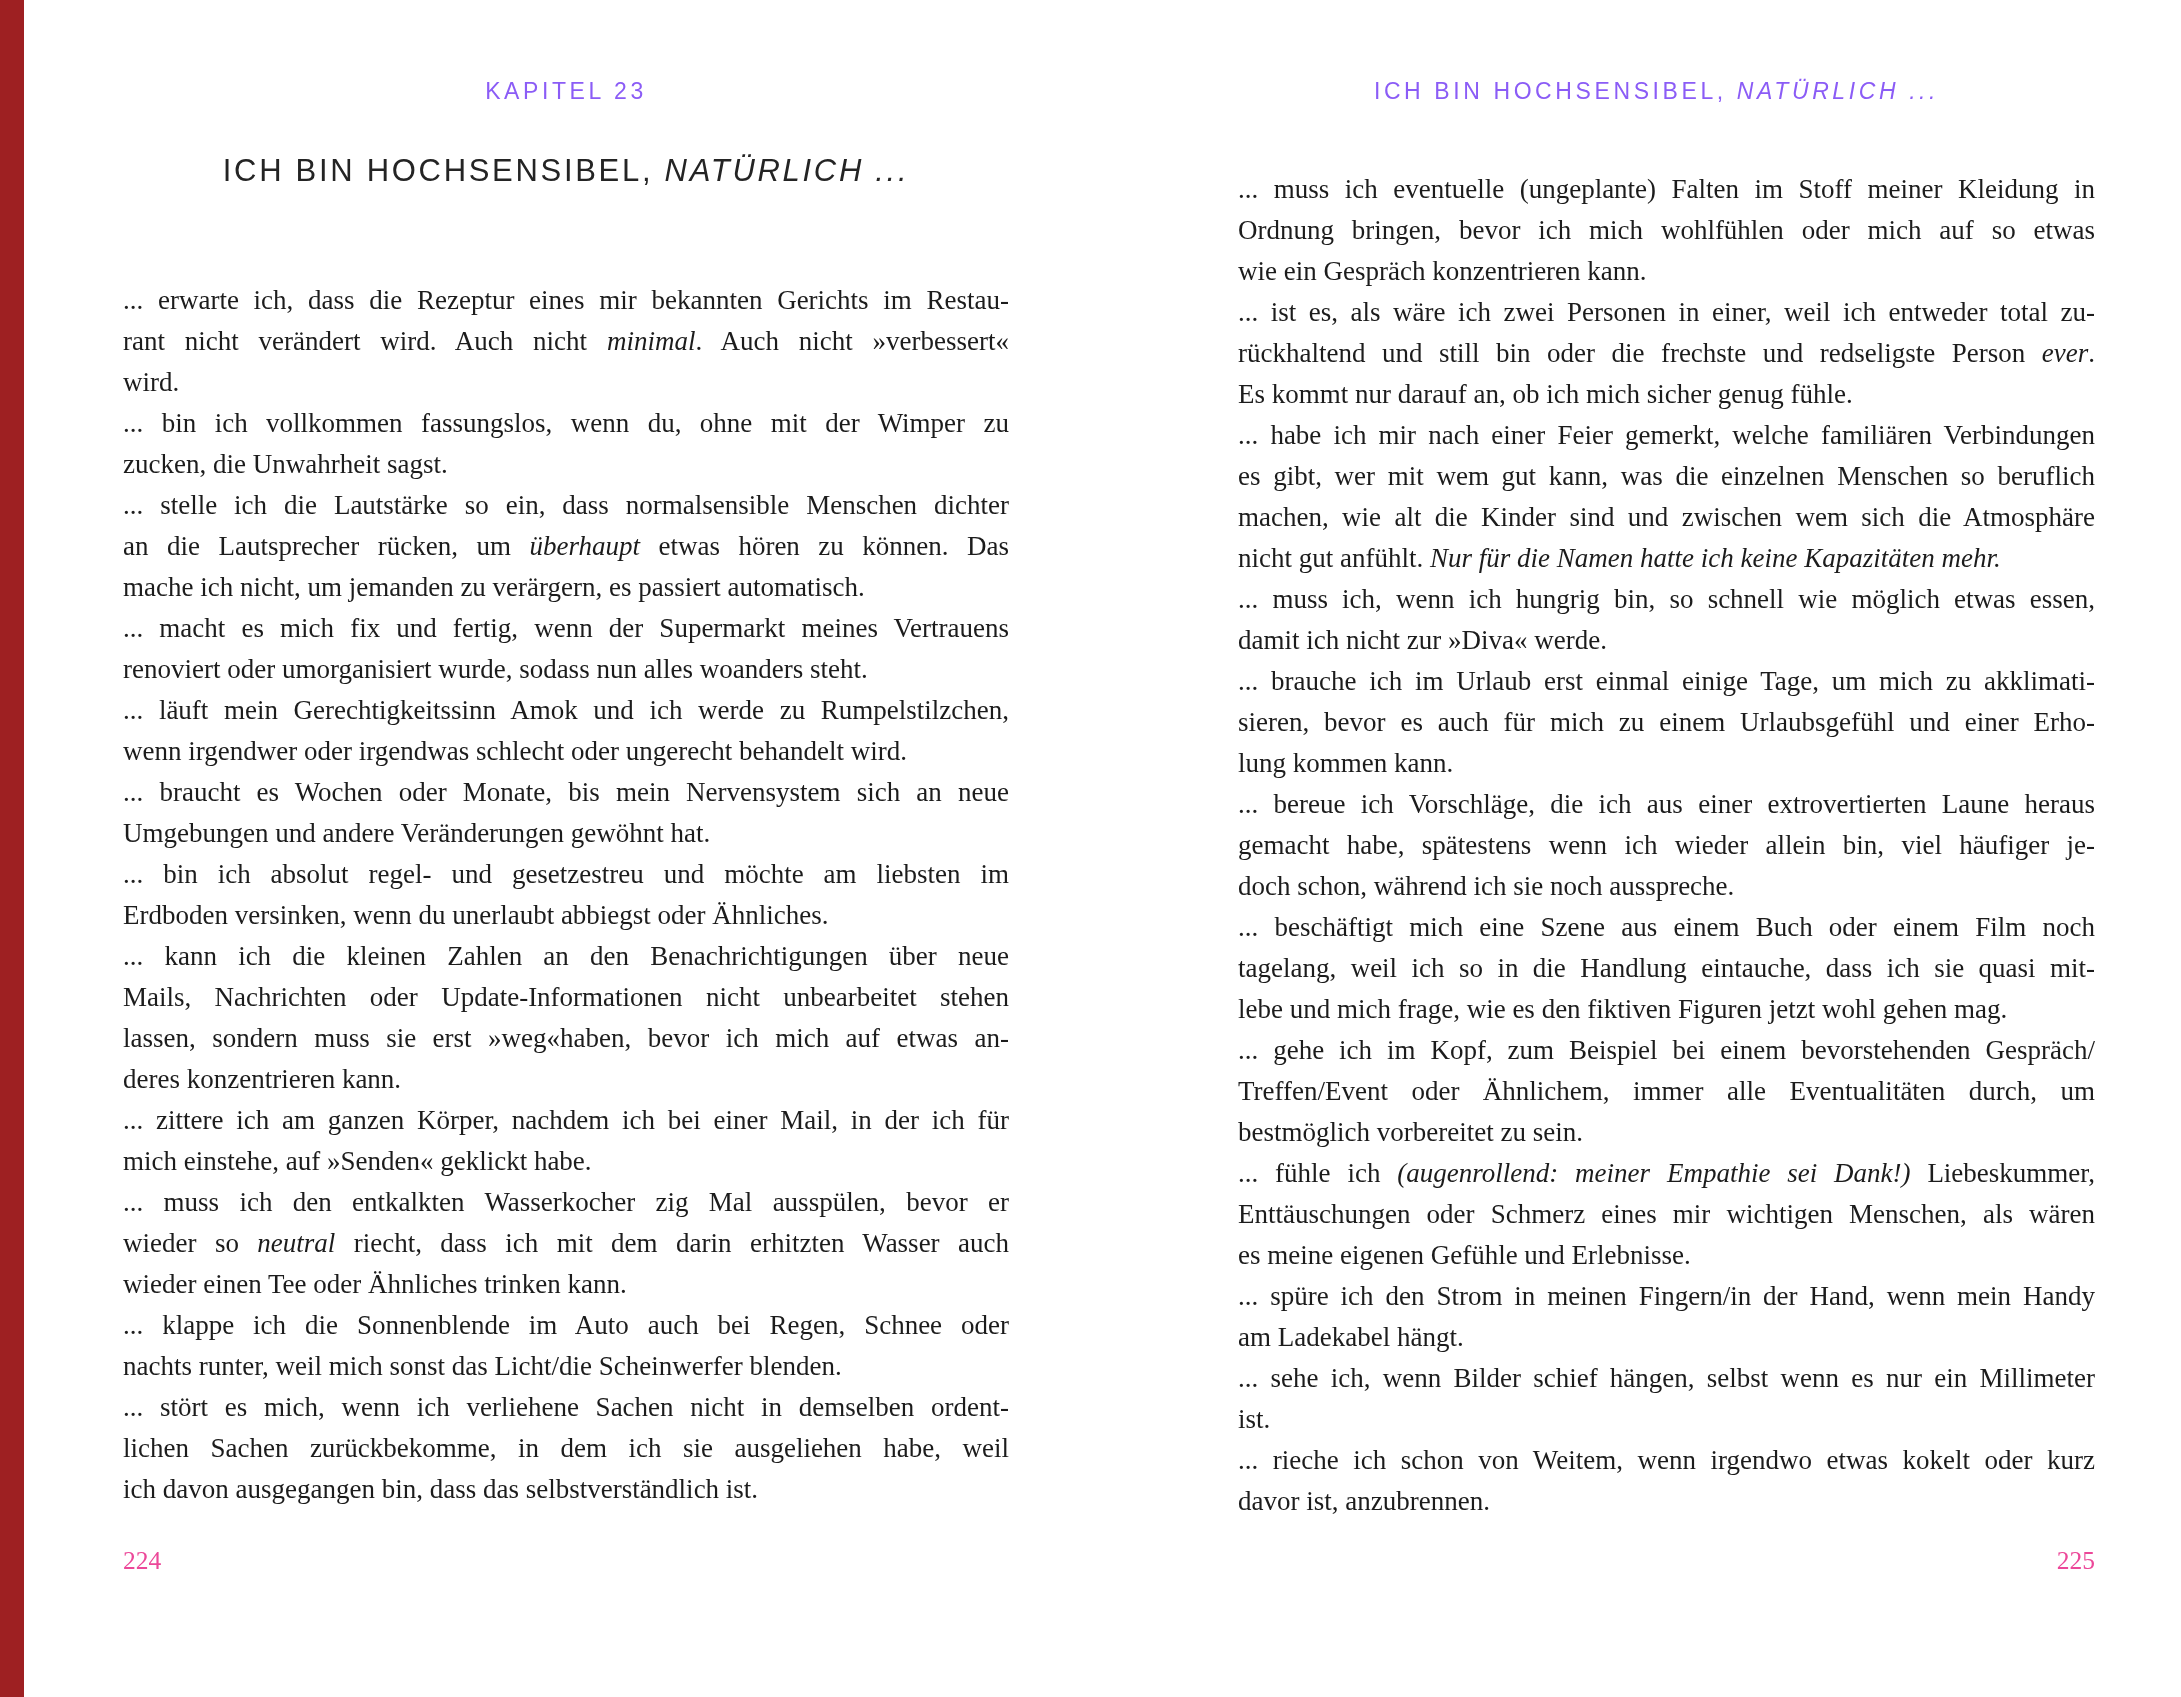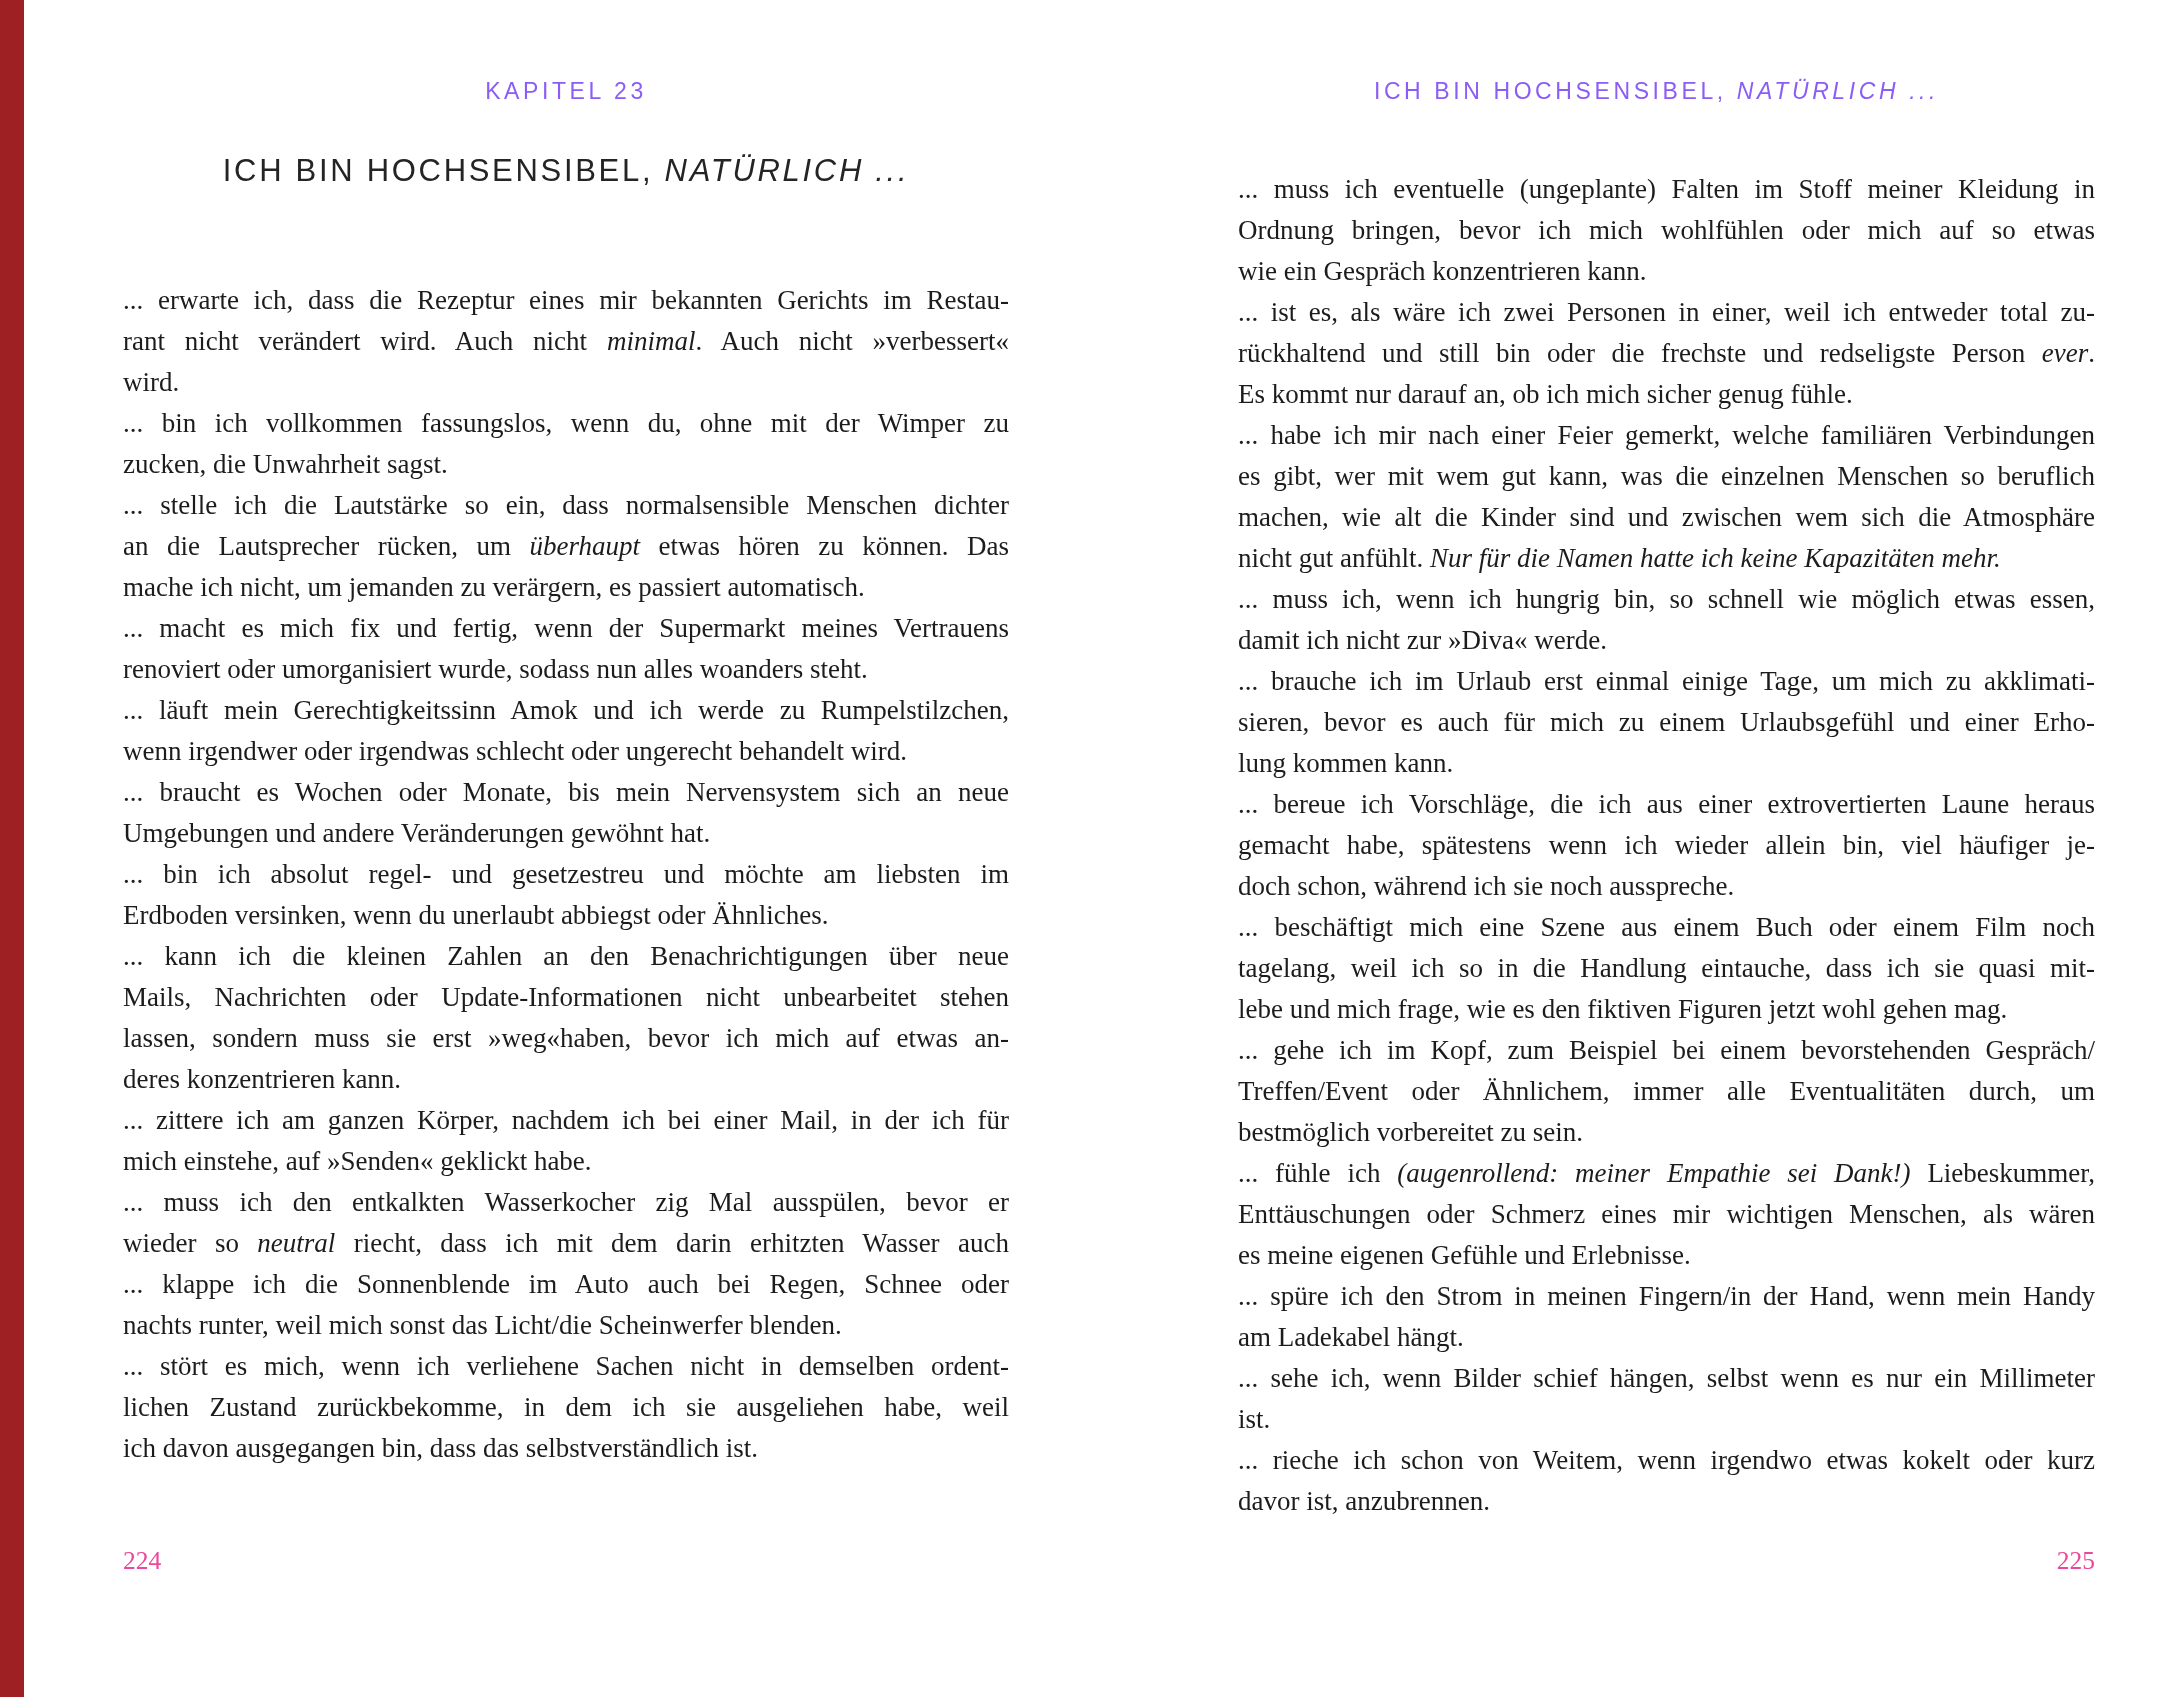--- a/index.html
+++ b/index.html
@@ -78,24 +78,25 @@
       <div class="tline">... bin ich absolut regel- und gesetzestreu und möchte am liebsten im</div>
       <div class="tline pl">Erdboden versinken, wenn du unerlaubt abbiegst oder Ähnliches.</div>
       <div class="tline">... kann ich die kleinen Zahlen an den Benachrichtigungen über neue</div>
       <div class="tline">Mails, Nachrichten oder Update-Informationen nicht unbearbeitet stehen</div>
       <div class="tline">lassen, sondern muss sie erst »weg«haben, bevor ich mich auf etwas an-</div>
       <div class="tline pl">deres konzentrieren kann.</div>
       <div class="tline">... zittere ich am ganzen Körper, nachdem ich bei einer Mail, in der ich für</div>
       <div class="tline pl">mich einstehe, auf »Senden« geklickt habe.</div>
       <div class="tline">... muss ich den entkalkten Wasserkocher zig Mal ausspülen, bevor er</div>
       <div class="tline">wieder so <em>neutral</em> riecht, dass ich mit dem darin erhitzten Wasser auch</div>
+      <div class="tline pl">wieder einen Tee oder Ähnliches trinken kann.</div>
       <div class="tline">... klappe ich die Sonnenblende im Auto auch bei Regen, Schnee oder</div>
       <div class="tline pl">nachts runter, weil mich sonst das Licht/die Scheinwerfer blenden.</div>
       <div class="tline">... stört es mich, wenn ich verliehene Sachen nicht in demselben ordent-</div>
-      <div class="tline">lichen Zustand zurückbekomme, in dem ich sie ausgeliehen habe, weil</div>
+      <div class="tline">lichen Sachen zurückbekomme, in dem ich sie ausgeliehen habe, weil</div>
       <div class="tline pl">ich davon ausgegangen bin, dass das selbstverständlich ist.</div>
     </div>
   <div class="page-number pn-left">224</div>
 </div>
 
 <div class="page page-right">
   <div class="running-head"><span>ICH BIN HOCHSENSIBEL, </span><em>NATÜRLICH ...</em></div>
   <div class="body-block body-right" id="right-body">
       <div class="tline">... muss ich eventuelle (ungeplante) Falten im Stoff meiner Kleidung in</div>
       <div class="tline">Ordnung bringen, bevor ich mich wohlfühlen oder mich auf so etwas</div>

